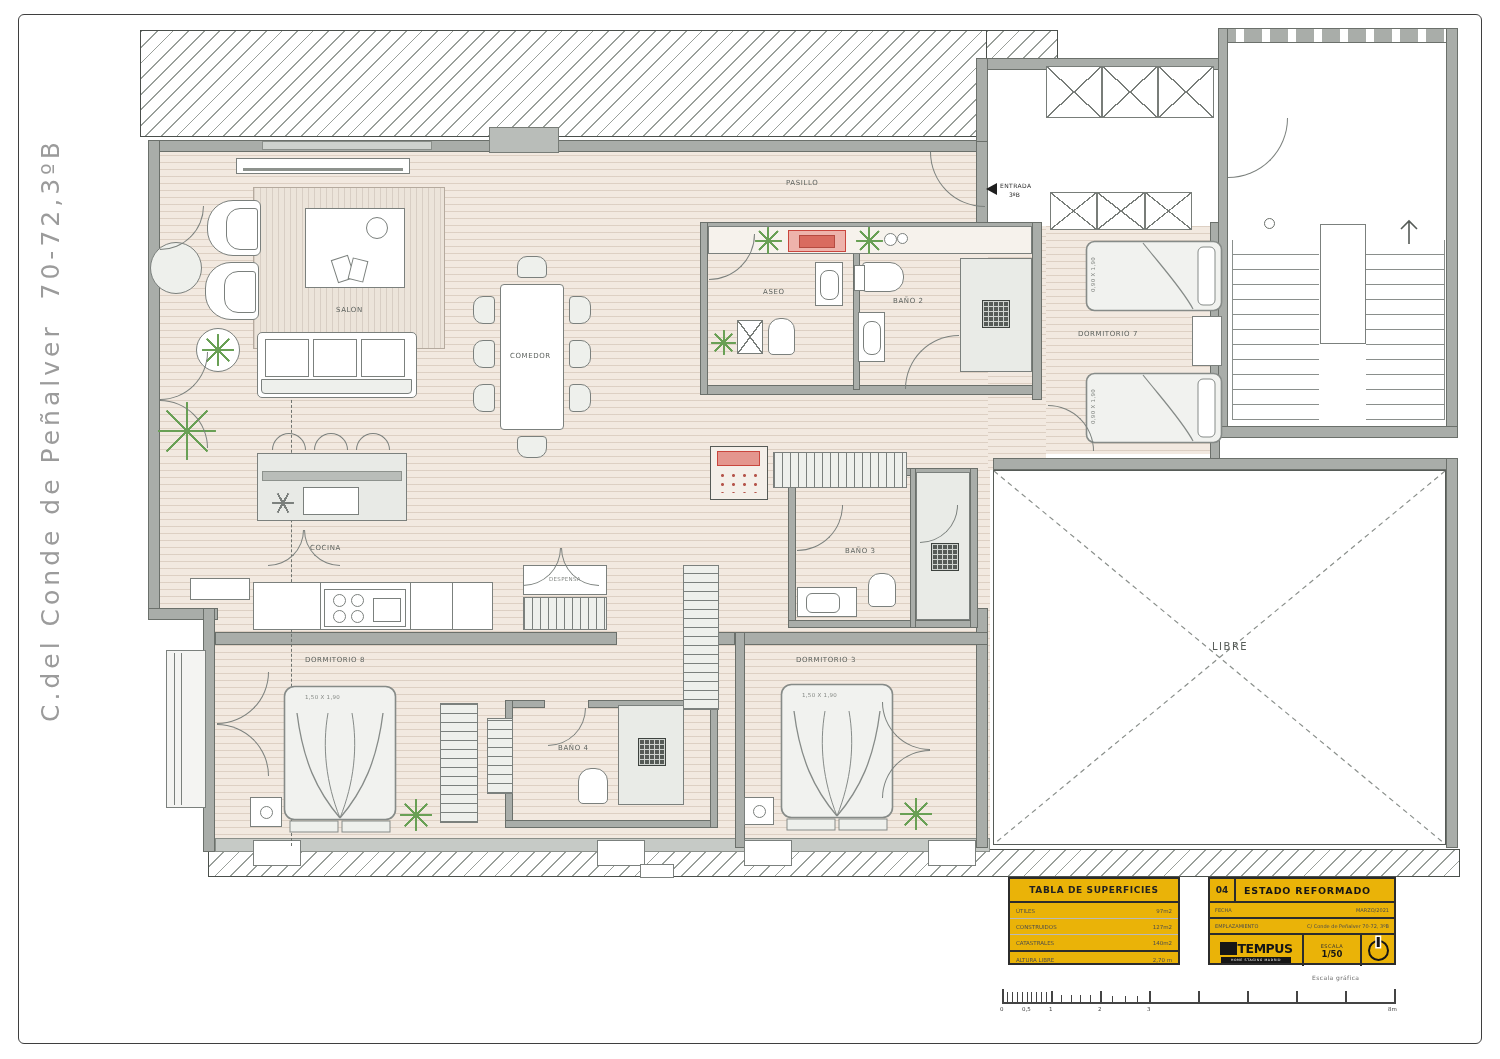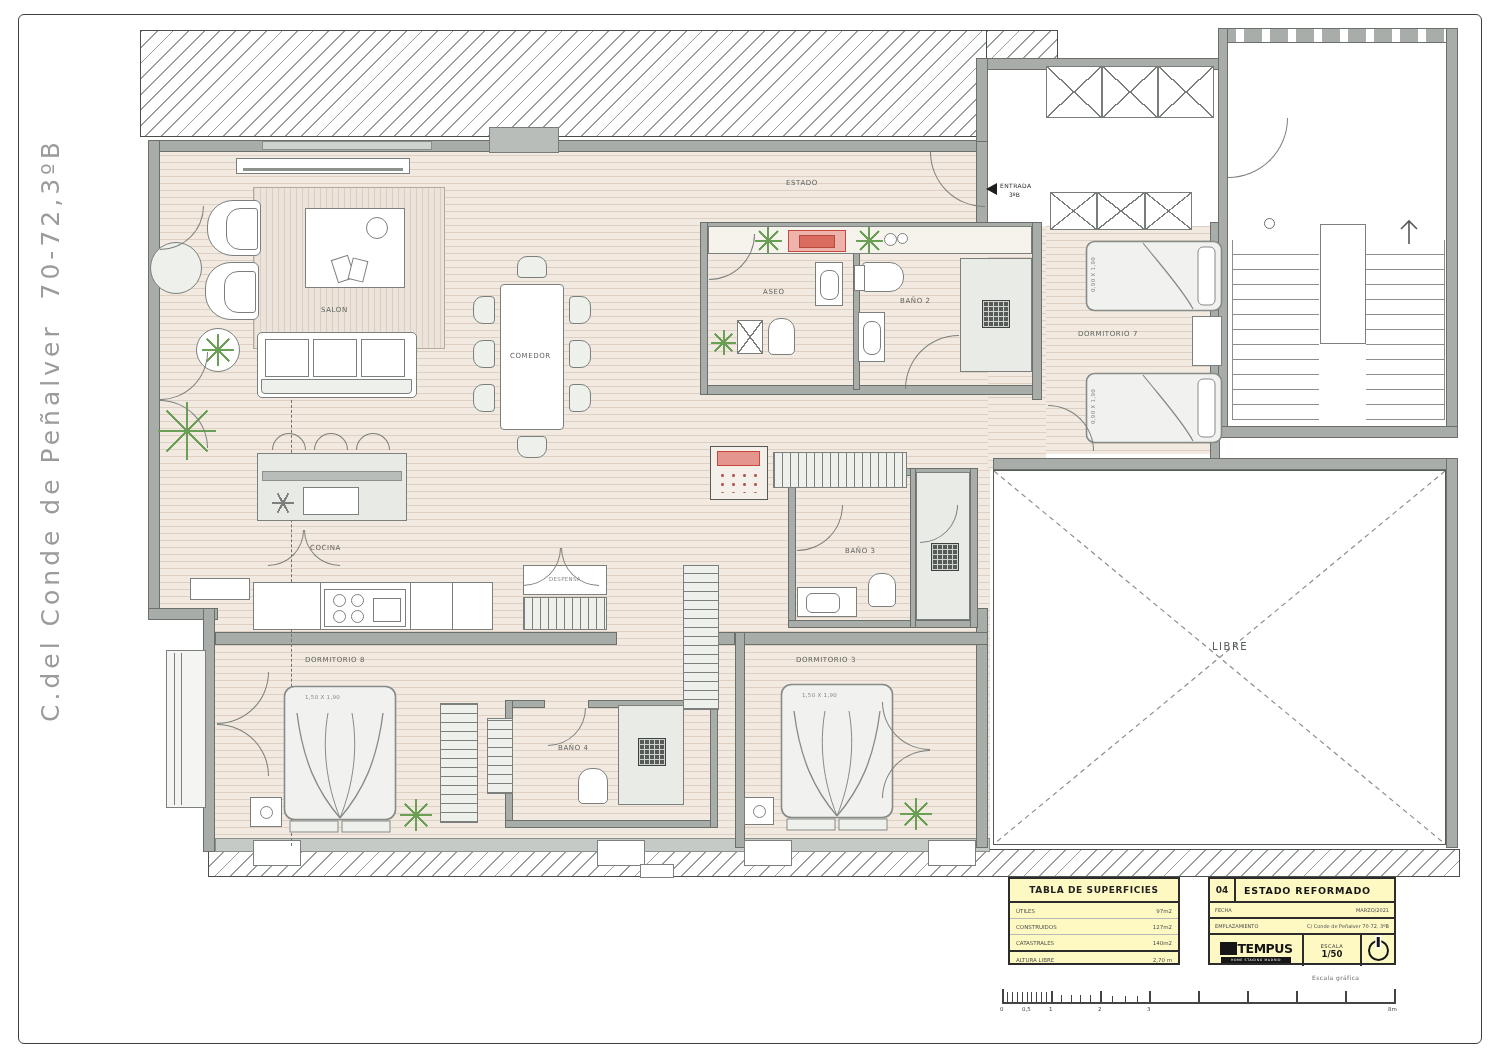--- a/index.html
+++ b/index.html
@@ -42,21 +42,21 @@
         background-image:repeating-linear-gradient(90deg,#cfd3cf 0 1px,transparent 1px 5px),
                          repeating-linear-gradient(0deg,#cfd3cf 0 1px,transparent 1px 5px);}
   .rug{position:absolute;background-color:#ece4da;border:1.3px solid #b5aa9e;
        background-image:repeating-linear-gradient(90deg,#d8cec4 0 1px,transparent 1px 6px);}
   .dash-v{position:absolute;width:0;border-left:1.2px dashed #6f746f;}
   .street{position:absolute;left:36px;top:120px;height:620px;width:62px;
           writing-mode:vertical-rl;transform:rotate(180deg);text-align:center;
           font-size:25px;letter-spacing:4px;color:#9b9b9b;white-space:pre;}
   .circle{position:absolute;border:1.3px solid #7b807d;border-radius:50%;background:#eef0ec;box-sizing:border-box;}
   
-  .tbox{position:absolute;border:2px solid #2c2c2c;background:#fef9c3;box-sizing:border-box;}
+  .tbox{position:absolute;border:2px solid #2c2c2c;background:#eab308;box-sizing:border-box;}
   .tb-head{height:22px;border-bottom:2px solid #2c2c2c;display:flex;align-items:center;justify-content:center;
            font-size:9px;font-weight:bold;letter-spacing:.6px;color:#222;}
   .tb-row{height:15px;display:flex;align-items:center;justify-content:space-between;
           padding:0 6px;font-size:5.5px;color:#4c4c4c;border-bottom:1px solid #b9b9b9;}
   .tb-foot{height:15px;display:flex;align-items:center;justify-content:space-between;
           padding:0 6px;font-size:5.5px;color:#4c4c4c;border-top:2px solid #2c2c2c;}
   .hb-r1{height:22px;display:flex;border-bottom:2px solid #2c2c2c;}
   .hb-num{width:24px;border-right:2px solid #2c2c2c;display:flex;align-items:center;justify-content:center;
           font-size:9px;font-weight:bold;color:#222;}
   .hb-title{flex:1;display:flex;align-items:center;padding-left:8px;font-size:9.5px;font-weight:bold;
@@ -176,21 +176,21 @@
   <div class="fnw" style="left:207px;top:200px;width:54px;height:56px;border-radius:26px 6px 6px 26px;">
     <div class="abs" style="left:18px;top:7px;width:30px;height:40px;border:1.2px solid #7b807d;border-radius:14px 3px 3px 14px;"></div>
   </div>
   <div class="fnw" style="left:205px;top:262px;width:54px;height:58px;border-radius:26px 6px 6px 26px;">
     <div class="abs" style="left:18px;top:8px;width:30px;height:40px;border:1.2px solid #7b807d;border-radius:14px 3px 3px 14px;"></div>
   </div>
   <div class="circle" style="left:150px;top:242px;width:52px;height:52px;"></div>
   <div class="circle" style="left:196px;top:328px;width:44px;height:44px;background:#fff;"></div>
   <div class="plant" style="left:202px;top:334px;width:32px;height:32px;"></div>
   <div class="plant" style="left:158px;top:402px;width:58px;height:58px;"></div>
-  <div class="lbl" style="left:321px;top:306px;">SALON</div>
+  <div class="lbl" style="left:336px;top:306px;">SALON</div>
 
   <div class="fnw" style="left:500px;top:284px;width:64px;height:146px;border-radius:4px;"></div>
   <div class="fn" style="left:473px;top:296px;width:22px;height:28px;border-radius:10px 4px 4px 10px;"></div>
   <div class="fn" style="left:473px;top:340px;width:22px;height:28px;border-radius:10px 4px 4px 10px;"></div>
   <div class="fn" style="left:473px;top:384px;width:22px;height:28px;border-radius:10px 4px 4px 10px;"></div>
   <div class="fn" style="left:569px;top:296px;width:22px;height:28px;border-radius:4px 10px 10px 4px;"></div>
   <div class="fn" style="left:569px;top:340px;width:22px;height:28px;border-radius:4px 10px 10px 4px;"></div>
   <div class="fn" style="left:569px;top:384px;width:22px;height:28px;border-radius:4px 10px 10px 4px;"></div>
   <div class="fn" style="left:517px;top:256px;width:30px;height:22px;border-radius:10px 10px 4px 4px;"></div>
   <div class="fn" style="left:517px;top:436px;width:30px;height:22px;border-radius:4px 4px 10px 10px;"></div>
@@ -221,21 +221,21 @@
   </div>
   <div class="lbl" style="left:310px;top:544px;">COCINA</div>
 
   <div class="fnw" style="left:523px;top:565px;width:84px;height:30px;">
     <div class="tiny" style="left:0;right:0;top:10px;text-align:center;">DESPENSA</div>
   </div>
   <div class="slatv" style="left:523px;top:597px;width:84px;height:33px;"></div>
 
   <div class="slath" style="left:683px;top:565px;width:36px;height:145px;"></div>
 
-  <div class="lbl" style="left:786px;top:179px;">ESTADO</div>
+  <div class="lbl" style="left:786px;top:179px;">PASILLO</div>
   <div class="abs" style="left:986px;top:183px;width:0;height:0;border-top:6px solid transparent;border-bottom:6px solid transparent;border-right:11px solid #1f1f1f;"></div>
   <div class="abs" style="left:1000px;top:182px;font-size:6px;color:#2c2c2c;letter-spacing:.4px;">ENTRADA</div>
   <div class="abs" style="left:1009px;top:191px;font-size:6px;color:#2c2c2c;">3ºB</div>
 
   <div class="fnw" style="left:708px;top:226px;width:324px;height:28px;background:#f6f2ec;"></div>
   <div class="plant" style="left:755px;top:227px;width:27px;height:27px;"></div>
   <div class="abs" style="left:788px;top:230px;width:58px;height:22px;border:1.5px solid #c9463d;background:#eeb3ab;box-sizing:border-box;">
     <div class="abs" style="left:10px;top:4px;width:34px;height:11px;background:#d96b5f;border:1px solid #b54a40;"></div>
   </div>
   <div class="plant" style="left:856px;top:227px;width:27px;height:27px;"></div>
@@ -249,21 +249,21 @@
   </div>
 
   <div class="lbl" style="left:763px;top:288px;">ASEO</div>
   <div class="xbox" style="left:737px;top:320px;width:26px;height:34px;"></div>
   <div class="fnw" style="left:768px;top:318px;width:27px;height:37px;border-radius:12px 12px 5px 5px;"></div>
   <div class="fnw" style="left:815px;top:262px;width:28px;height:44px;">
     <div class="abs" style="left:4px;top:7px;width:17px;height:28px;border:1.2px solid #7b807d;border-radius:8px;"></div>
   </div>
   <div class="plant" style="left:711px;top:330px;width:25px;height:25px;"></div>
 
-  <div class="lbl" style="left:893px;top:297px;margin-left:7px;">BAÑO 2</div>
+  <div class="lbl" style="left:893px;top:297px;">BAÑO 2</div>
   <div class="fnw" style="left:862px;top:262px;width:42px;height:30px;border-radius:4px 14px 14px 4px;">
     <div class="abs" style="left:-9px;top:2px;width:9px;height:24px;border:1.2px solid #7b807d;background:#fff;"></div>
   </div>
   <div class="fnw" style="left:858px;top:312px;width:27px;height:50px;">
     <div class="abs" style="left:4px;top:8px;width:16px;height:32px;border:1.2px solid #7b807d;border-radius:8px;"></div>
   </div>
   <div class="fn" style="left:960px;top:258px;width:72px;height:114px;background:#e9ebe7;"></div>
   <div class="grate" style="left:982px;top:300px;width:26px;height:26px;"></div>
 
   <div class="lbl" style="left:845px;top:547px;">BAÑO 3</div>

